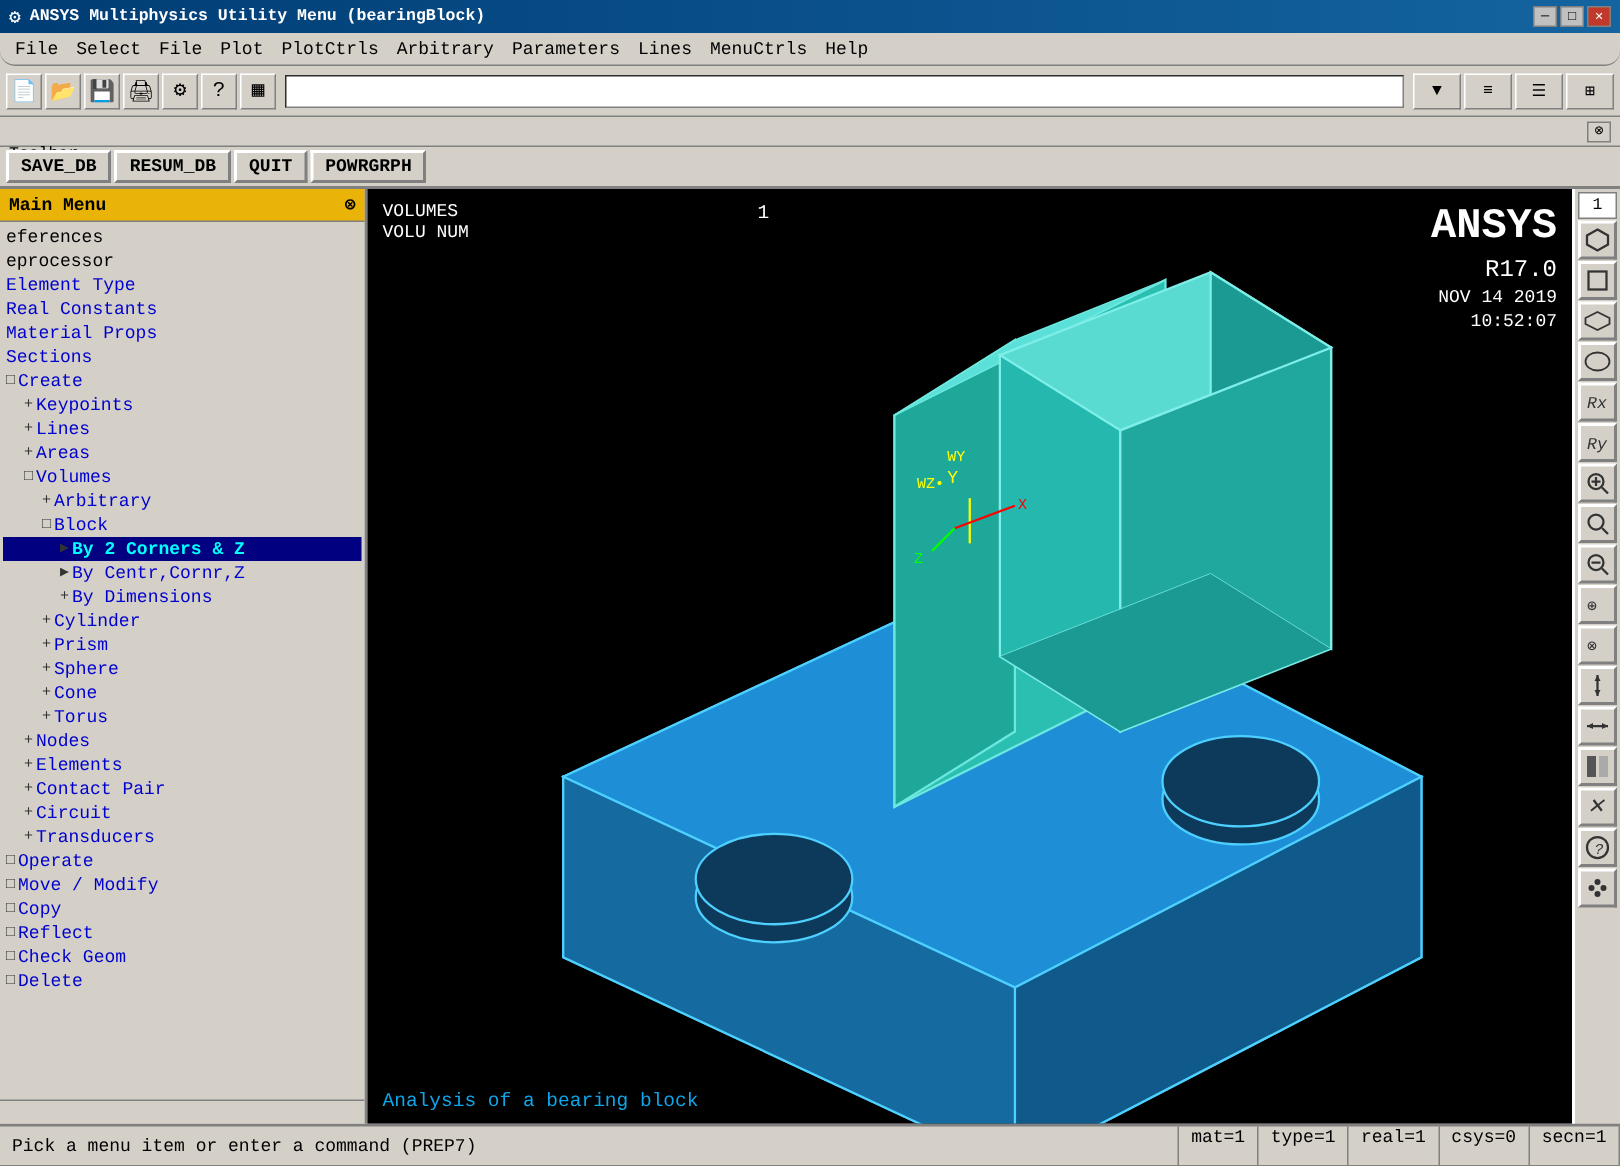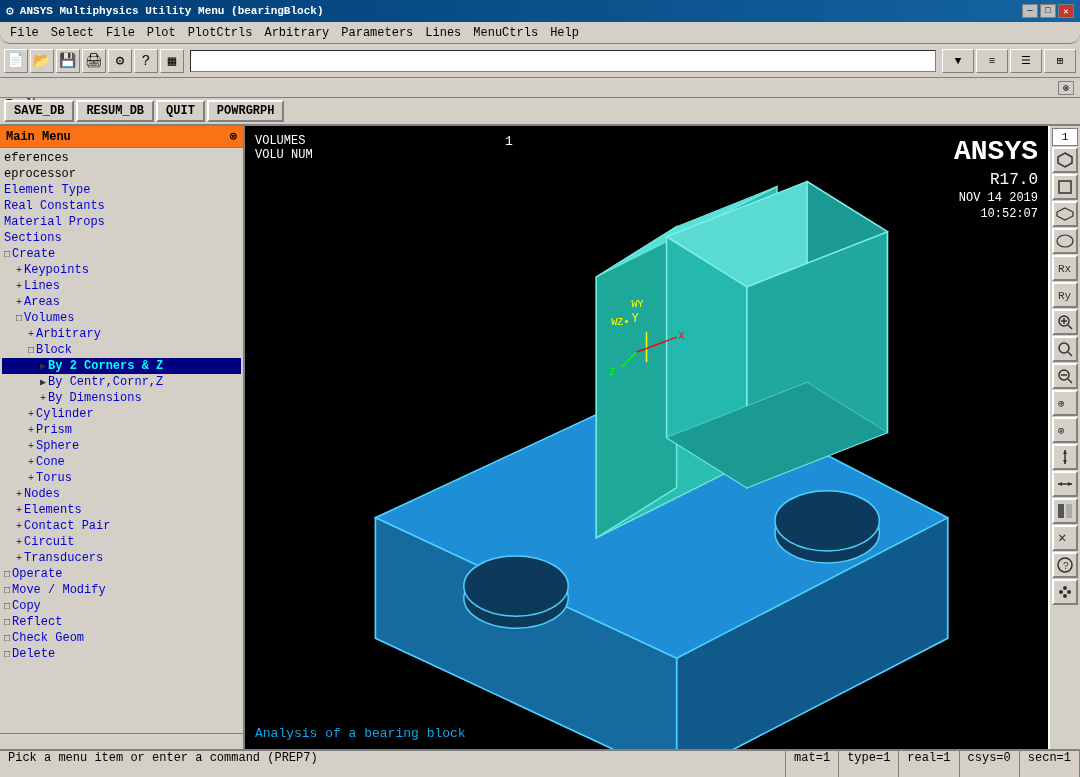--- a/index.html
+++ b/index.html
@@ -145,21 +145,21 @@
 
     
     #left-panel {
       width: 245px;
       background: #d4d0c8;
       border-right: 2px solid #808080;
       display: flex;
       flex-direction: column;
     }
     #main-menu-header {
-      background: #f97316;
+      background: #eab308;
       height: 22px;
       display: flex;
       align-items: center;
       padding: 0 6px;
       border-bottom: 1px solid #808080;
       font-weight: bold;
       font-size: 12px;
     }
     #main-menu-header .header-label { flex: 1; }
     #tree-container {
@@ -244,20 +244,21 @@
       width: 26px; height: 26px;
       background: #d4d0c8;
       border: 2px solid;
       border-top-color: #ffffff;
       border-left-color: #ffffff;
       border-right-color: #808080;
       border-bottom-color: #808080;
       display: flex; align-items: center; justify-content: center;
       cursor: pointer;
       font-size: 12px;
+      font-style: italic;
     }
     .rt-number {
       width: 26px; height: 18px;
       background: white;
       border: 1px solid #808080;
       display: flex; align-items: center; justify-content: center;
       font-size: 11px;
     }
 
     
@@ -267,21 +268,21 @@
       display: flex;
       align-items: center;
       border-top: 2px solid #808080;
       font-size: 12px;
     }
     #status-bar .status-main {
       flex: 1;
       padding: 0 8px;
       border-right: 1px solid #808080;
       height: 100%;
-      display: flex; align-items: flex-start;
+      display: flex; align-items: center;
     }
     .status-field {
       padding: 0 8px;
       border-right: 1px solid #808080;
       height: 100%;
       display: flex; align-items: flex-start;
       white-space: nowrap;
     }
 
     

